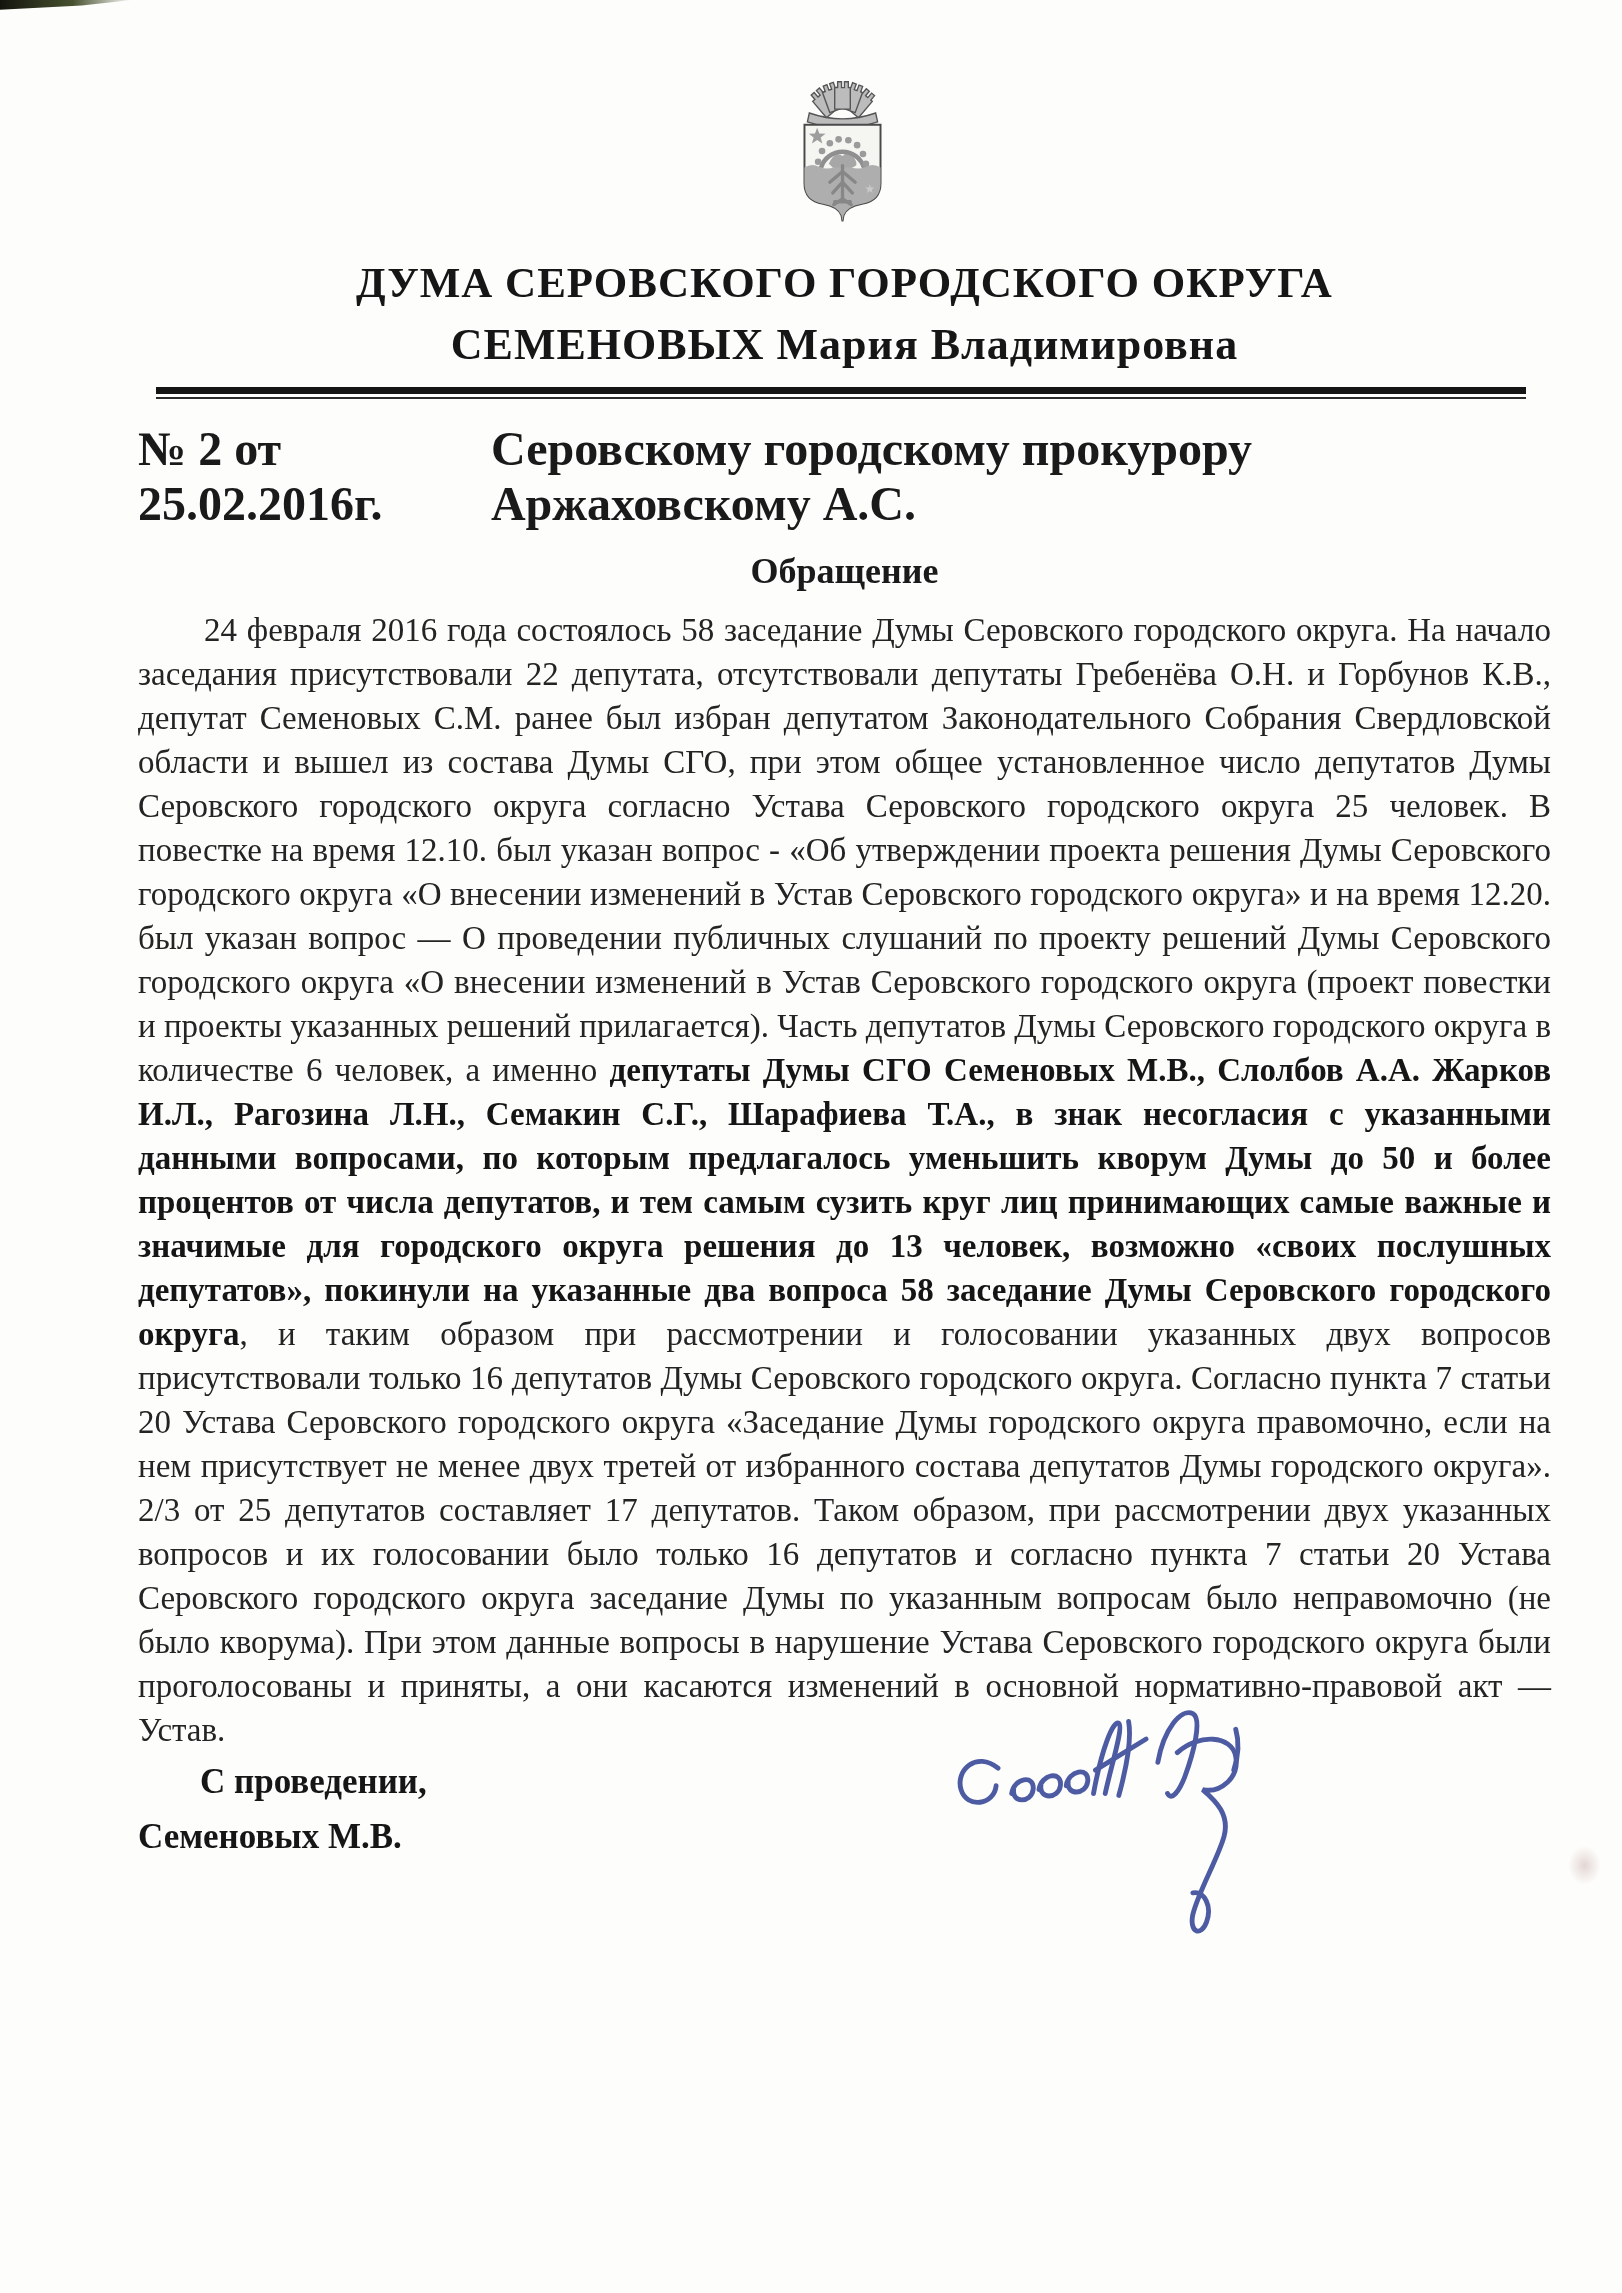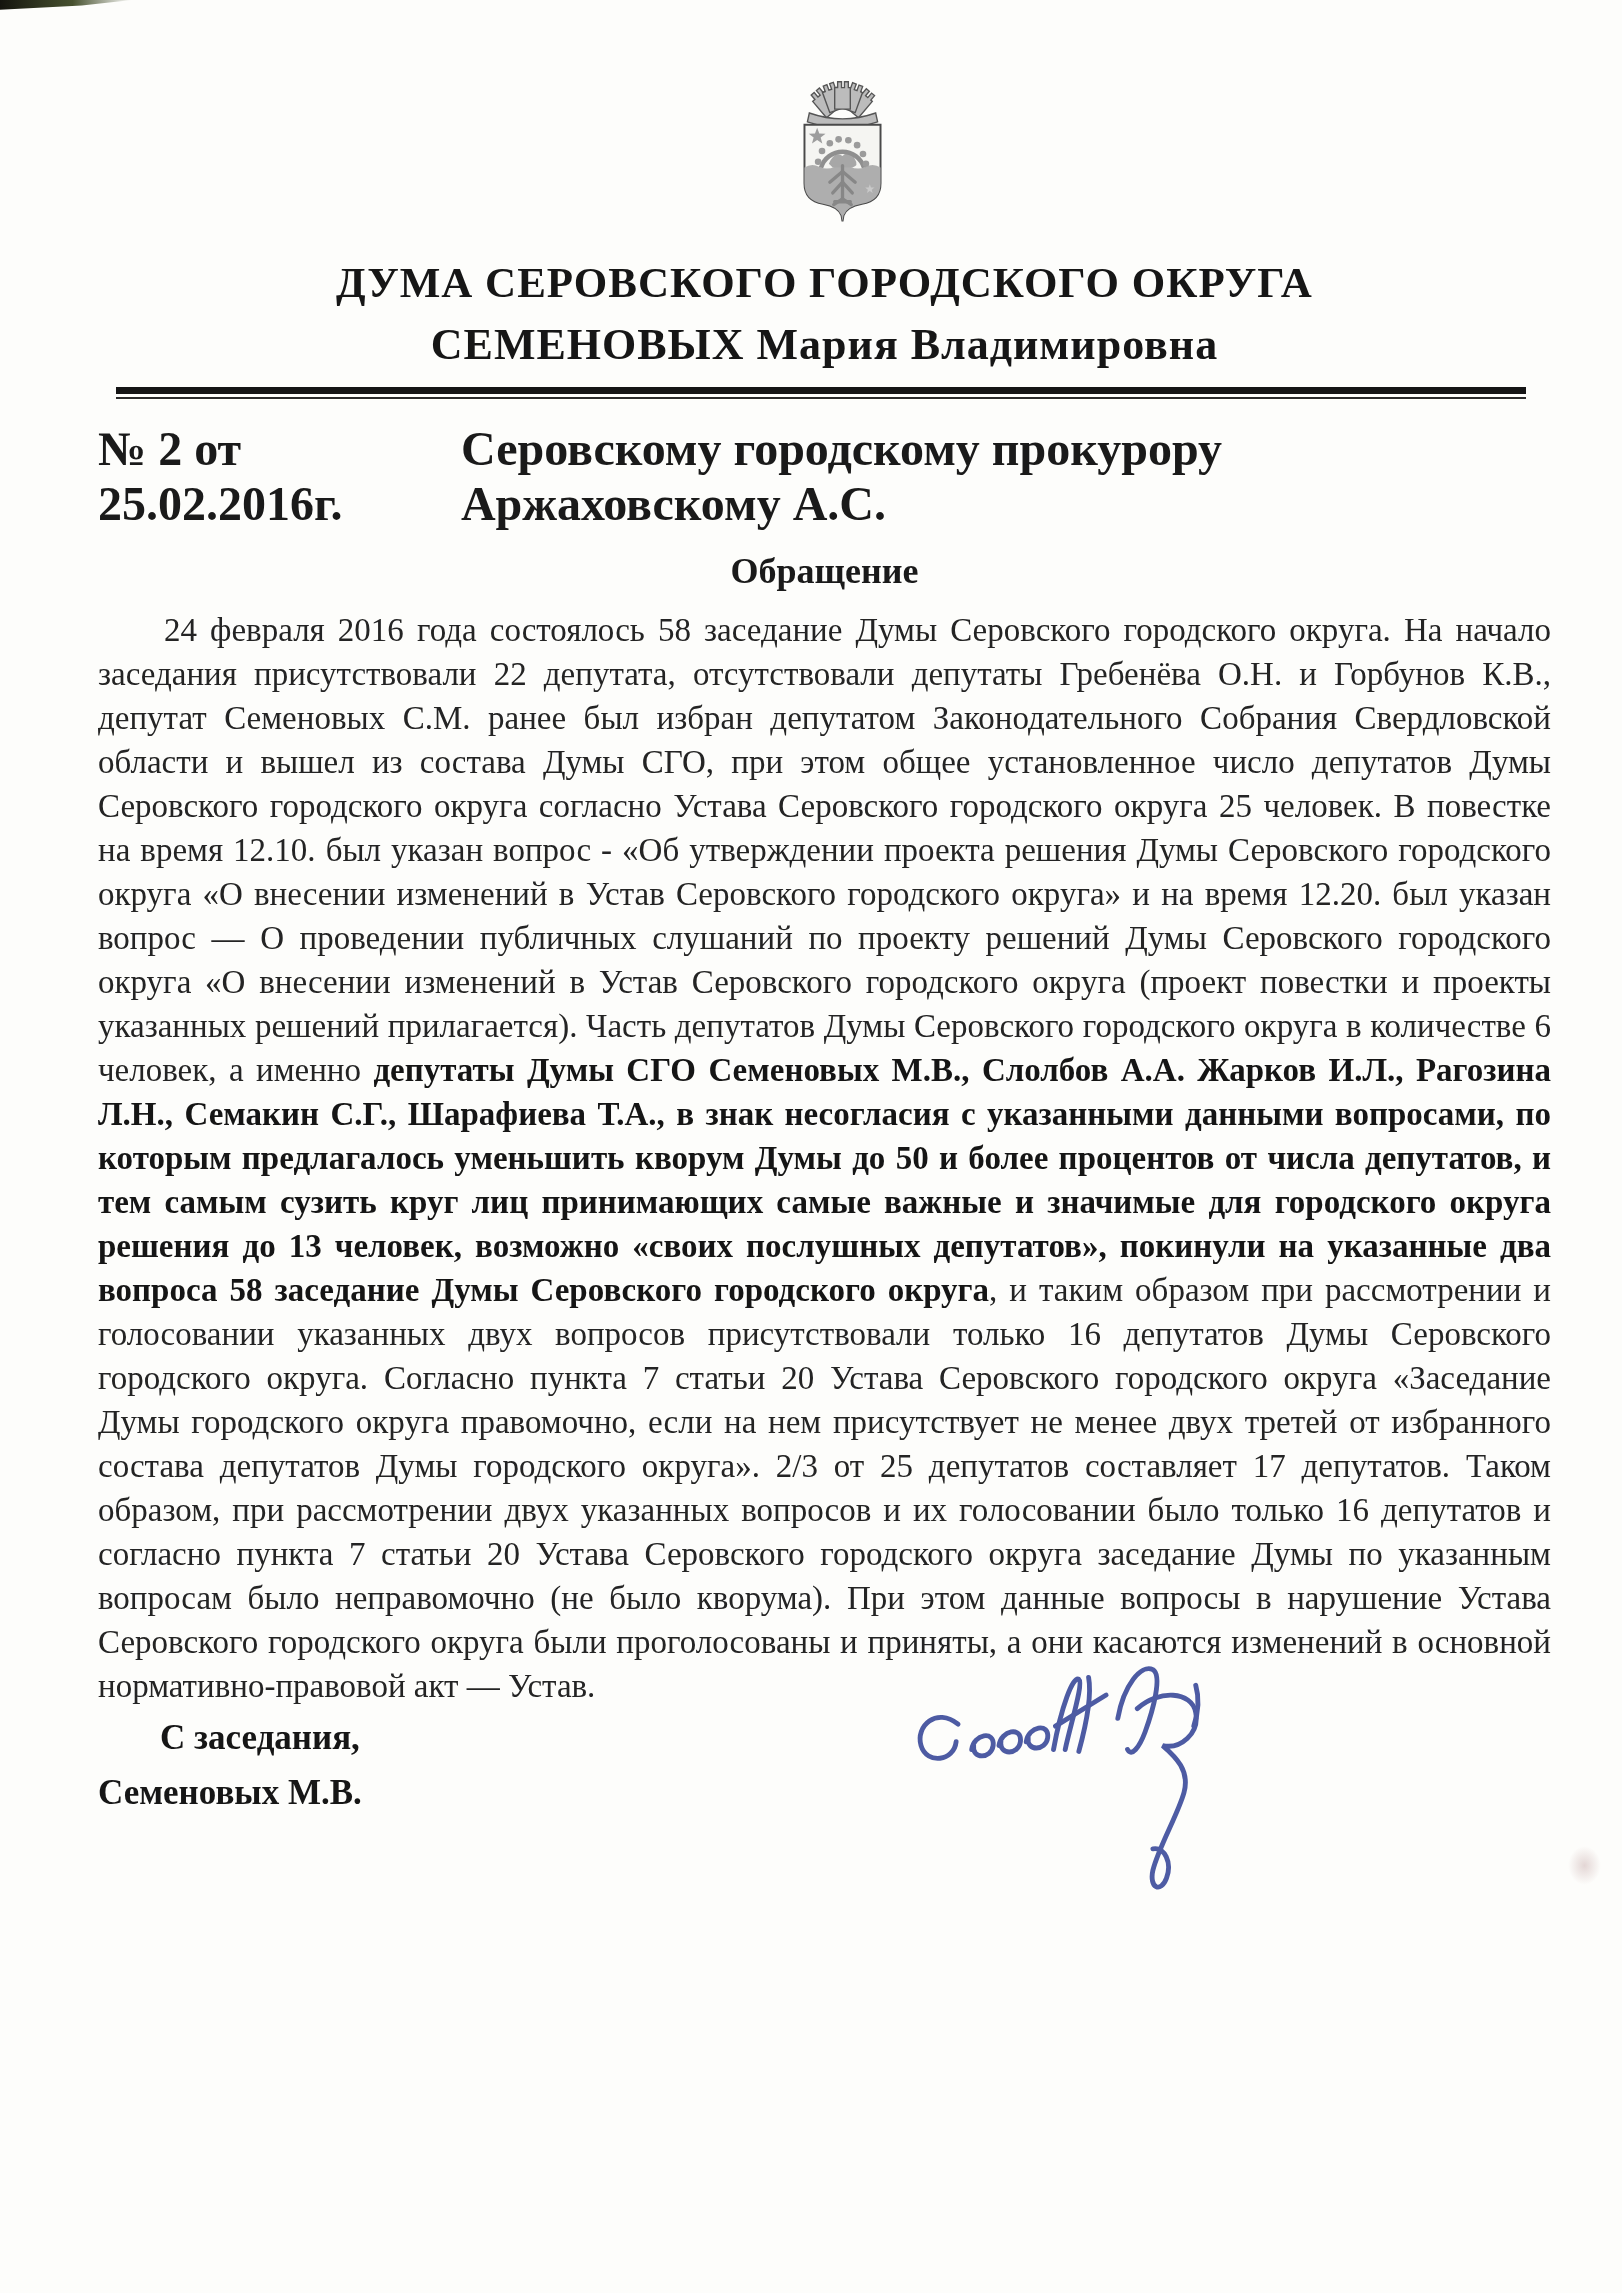--- a/index.html
+++ b/index.html
@@ -18,21 +18,21 @@
     background:linear-gradient(to right, #14140e, #47512f 55%, rgba(120,130,90,0));
     clip-path:polygon(0 0, 100% 0, 62% 55%, 0 100%);
   }
   .smudge {
     position:absolute; left:1568px; top:1846px; width:33px; height:39px;
     background:radial-gradient(ellipse at center, rgba(185,150,150,.38), rgba(185,150,150,0) 70%);
   }
   
   .emblem { position:absolute; left:784px; top:74px; width:117px; height:156px; }
   
-  .content { padding:258px 72px 0 98px; }
+  .content { padding:258px 72px 0 98px;margin-left:40px; }
   .header-org  { font-size:43px; font-weight:bold; text-align:center; letter-spacing:1px; color:#161616; }
   .header-district { font-size:40px; font-weight:bold; text-align:center; margin-top:7.8px; color:#161616; }
   .header-name { font-size:44px; font-weight:bold; text-align:center; margin-top:11.7px; letter-spacing:1px; color:#161616; }
   .rule {
     margin:17.6px 25px 0 17.6px; height:2.9px;
     border-top:7.8px solid #151515;
     border-bottom:2.9px solid #2b2b2b;
   }
   .ref-row { display:flex; justify-content:space-between; margin-top:21.5px; font-weight:bold; font-size:48px; color:#1a1a1a; }
   .ref-addressee { padding-right:2px; }
@@ -113,21 +113,21 @@
       <span class="ref-number">№  2 от 25.02.2016г.</span>
       <span class="ref-addressee">Серовскому городскому прокурору Аржаховскому А.С.</span>
     </div>
 
     <div class="doc-title">Обращение</div>
 
     <div class="doc-body">
         <p class="para"><span class="">24 февраля 2016 года состоялось 58 заседание Думы Серовского городского округа. На начало заседания присутствовали 22 депутата, отсутствовали депутаты Гребенёва О.Н. и Горбунов К.В., депутат Семеновых С.М. ранее был избран депутатом Законодательного Собрания Свердловской области и вышел из состава Думы СГО, при этом общее установленное число депутатов Думы Серовского городского округа согласно Устава Серовского городского округа 25 человек. В повестке на время 12.10. был указан вопрос - «Об утверждении проекта решения Думы Серовского городского округа «О внесении изменений в Устав Серовского городского округа» и на время 12.20. был указан вопрос — О проведении публичных слушаний по проекту решений Думы Серовского городского округа «О внесении изменений в Устав Серовского городского округа (проект повестки и проекты указанных решений прилагается). Часть депутатов Думы Серовского городского округа в количестве 6 человек, а именно </span><span class="bold">депутаты Думы СГО Семеновых М.В., Слолбов А.А. Жарков И.Л., Рагозина Л.Н., Семакин С.Г., Шарафиева Т.А., в знак несогласия с указанными данными вопросами, по которым предлагалось уменьшить кворум Думы до 50 и более процентов от числа депутатов, и тем самым сузить круг лиц принимающих самые важные и значимые для городского округа решения до 13 человек, возможно «своих послушных депутатов», покинули на указанные два вопроса 58 заседание Думы Серовского городского округа</span><span class="">, и таким образом при рассмотрении и голосовании указанных двух вопросов присутствовали только 16 депутатов Думы Серовского городского округа. Согласно пункта 7 статьи 20 Устава Серовского городского округа «Заседание Думы городского округа правомочно, если на нем присутствует не менее двух третей от избранного состава депутатов Думы городского округа». 2/3 от 25 депутатов составляет 17 депутатов. Таком образом, при рассмотрении двух указанных вопросов и их голосовании было только 16 депутатов и согласно пункта 7 статьи 20 Устава Серовского городского округа заседание Думы по указанным вопросам было неправомочно (не было кворума). При этом данные вопросы в нарушение Устава Серовского городского округа были проголосованы и приняты, а они касаются изменений в основной нормативно-правовой акт — Устав.</span></p>
       </div>
 
-    <div class="closing">С заседания,</div>
+    <div class="closing">С проведении,</div>
 
     <div class="sign-row">
       <span>Семеновых М.В.</span>
       <svg class="signature-svg" viewBox="0 0 340 270">
         <g fill="none" stroke="#3f4e9c" stroke-width="5" stroke-linecap="round" opacity="0.92">
           <path d="M52,70 C30,52 8,72 14,92 C20,112 48,108 50,88"></path>
           <path d="M66,96 c2,-16 24,-20 22,-4 c-2,14 -22,14 -20,0"></path>
           <path d="M94,92 c2,-16 24,-20 22,-4 c-2,14 -22,14 -20,0"></path>
           <path d="M122,88 c2,-16 24,-20 22,-4 c-2,14 -22,14 -20,0"></path>
           <path d="M150,96 C158,52 170,20 176,24 C181,28 168,68 162,96"></path>

